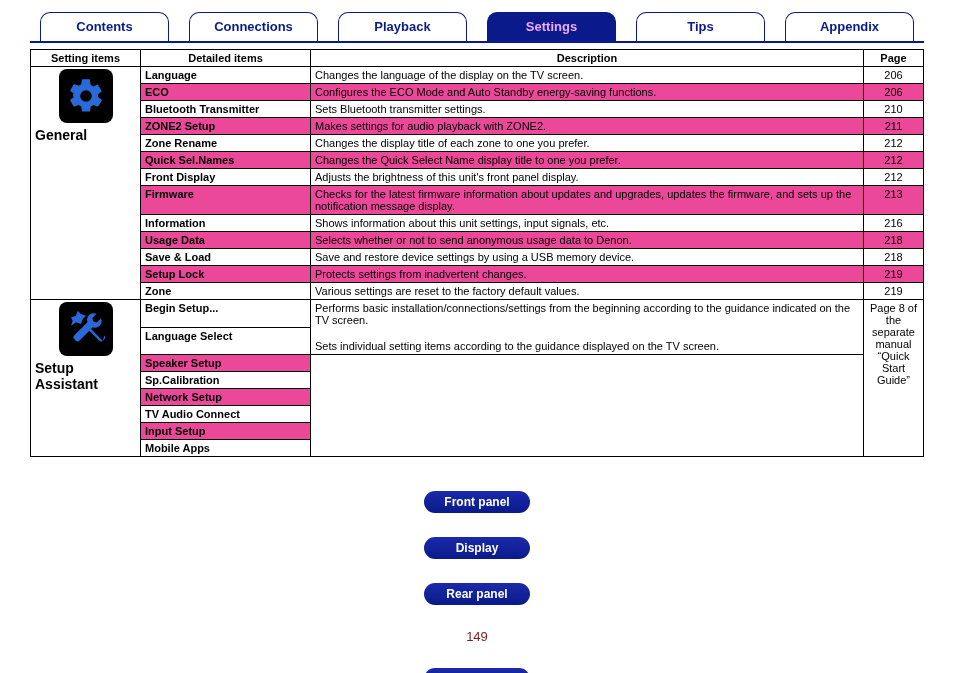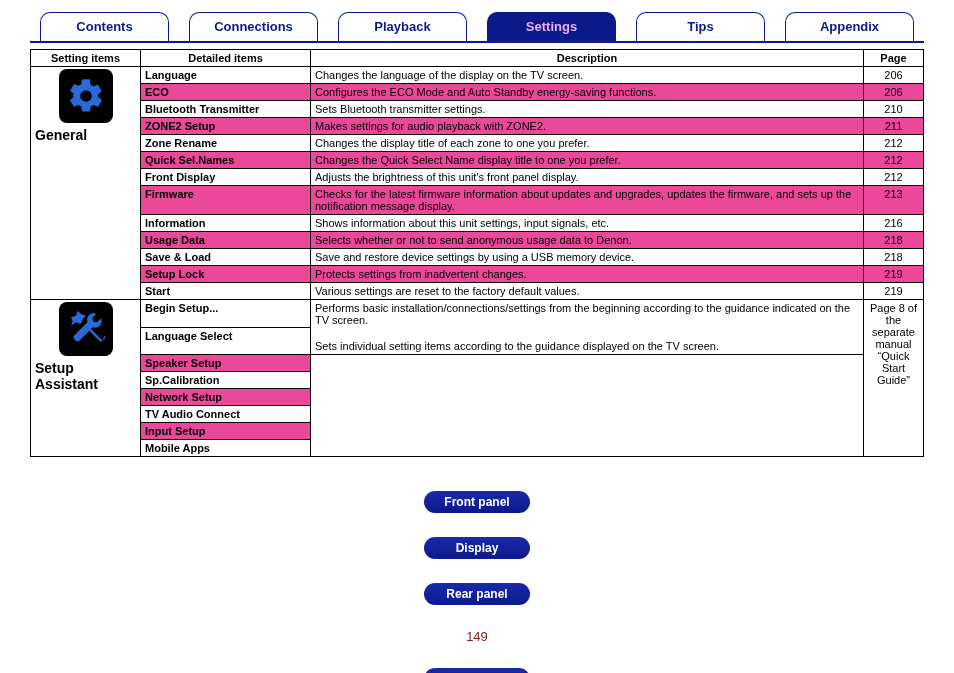--- a/index.html
+++ b/index.html
@@ -235,21 +235,21 @@
       <td><b>Save &amp; Load</b></td>
       <td>Save and restore device settings by using a USB memory device.</td>
       <td class="page-col">218</td>
     </tr>
     <tr class="row-shade">
       <td><b>Setup Lock</b></td>
       <td>Protects settings from inadvertent changes.</td>
       <td class="page-col">219</td>
     </tr>
     <tr>
-      <td><b>Start</b></td>
+      <td><b>Zone</b></td>
       <td>Various settings are reset to the factory default values.</td>
       <td class="page-col">219</td>
     </tr>
 
     <tr>
       <td rowspan="8" class="icon-cell first last">
         <div class="gear-box">
           <svg width="40" height="40" viewBox="0 0 24 24">
             <path fill="#2a6ad8" d="M22 19l-7-7 1-1c1.4.5 3.1.2 4.2-.9 1.2-1.2 1.5-3 .8-4.5l-2.5 2.5-2.1-.6-.6-2.1 2.5-2.5c-1.5-.7-3.3-.4-4.5.8-1.1 1.1-1.4 2.8-.9 4.2l-1 1-7 7c-.6.6-.6 1.5 0 2.1l1 1c.6.6 1.5.6 2.1 0l6-6 6 6c.6.6 1.5.6 2.1 0l1-1c.6-.6.6-1.5 0-2.1z"></path>
             <path fill="#2a6ad8" d="M3 5l3-1 1-3 2 2 3 1-2 2-1 3-3-1-3 2 1-3z"></path>

